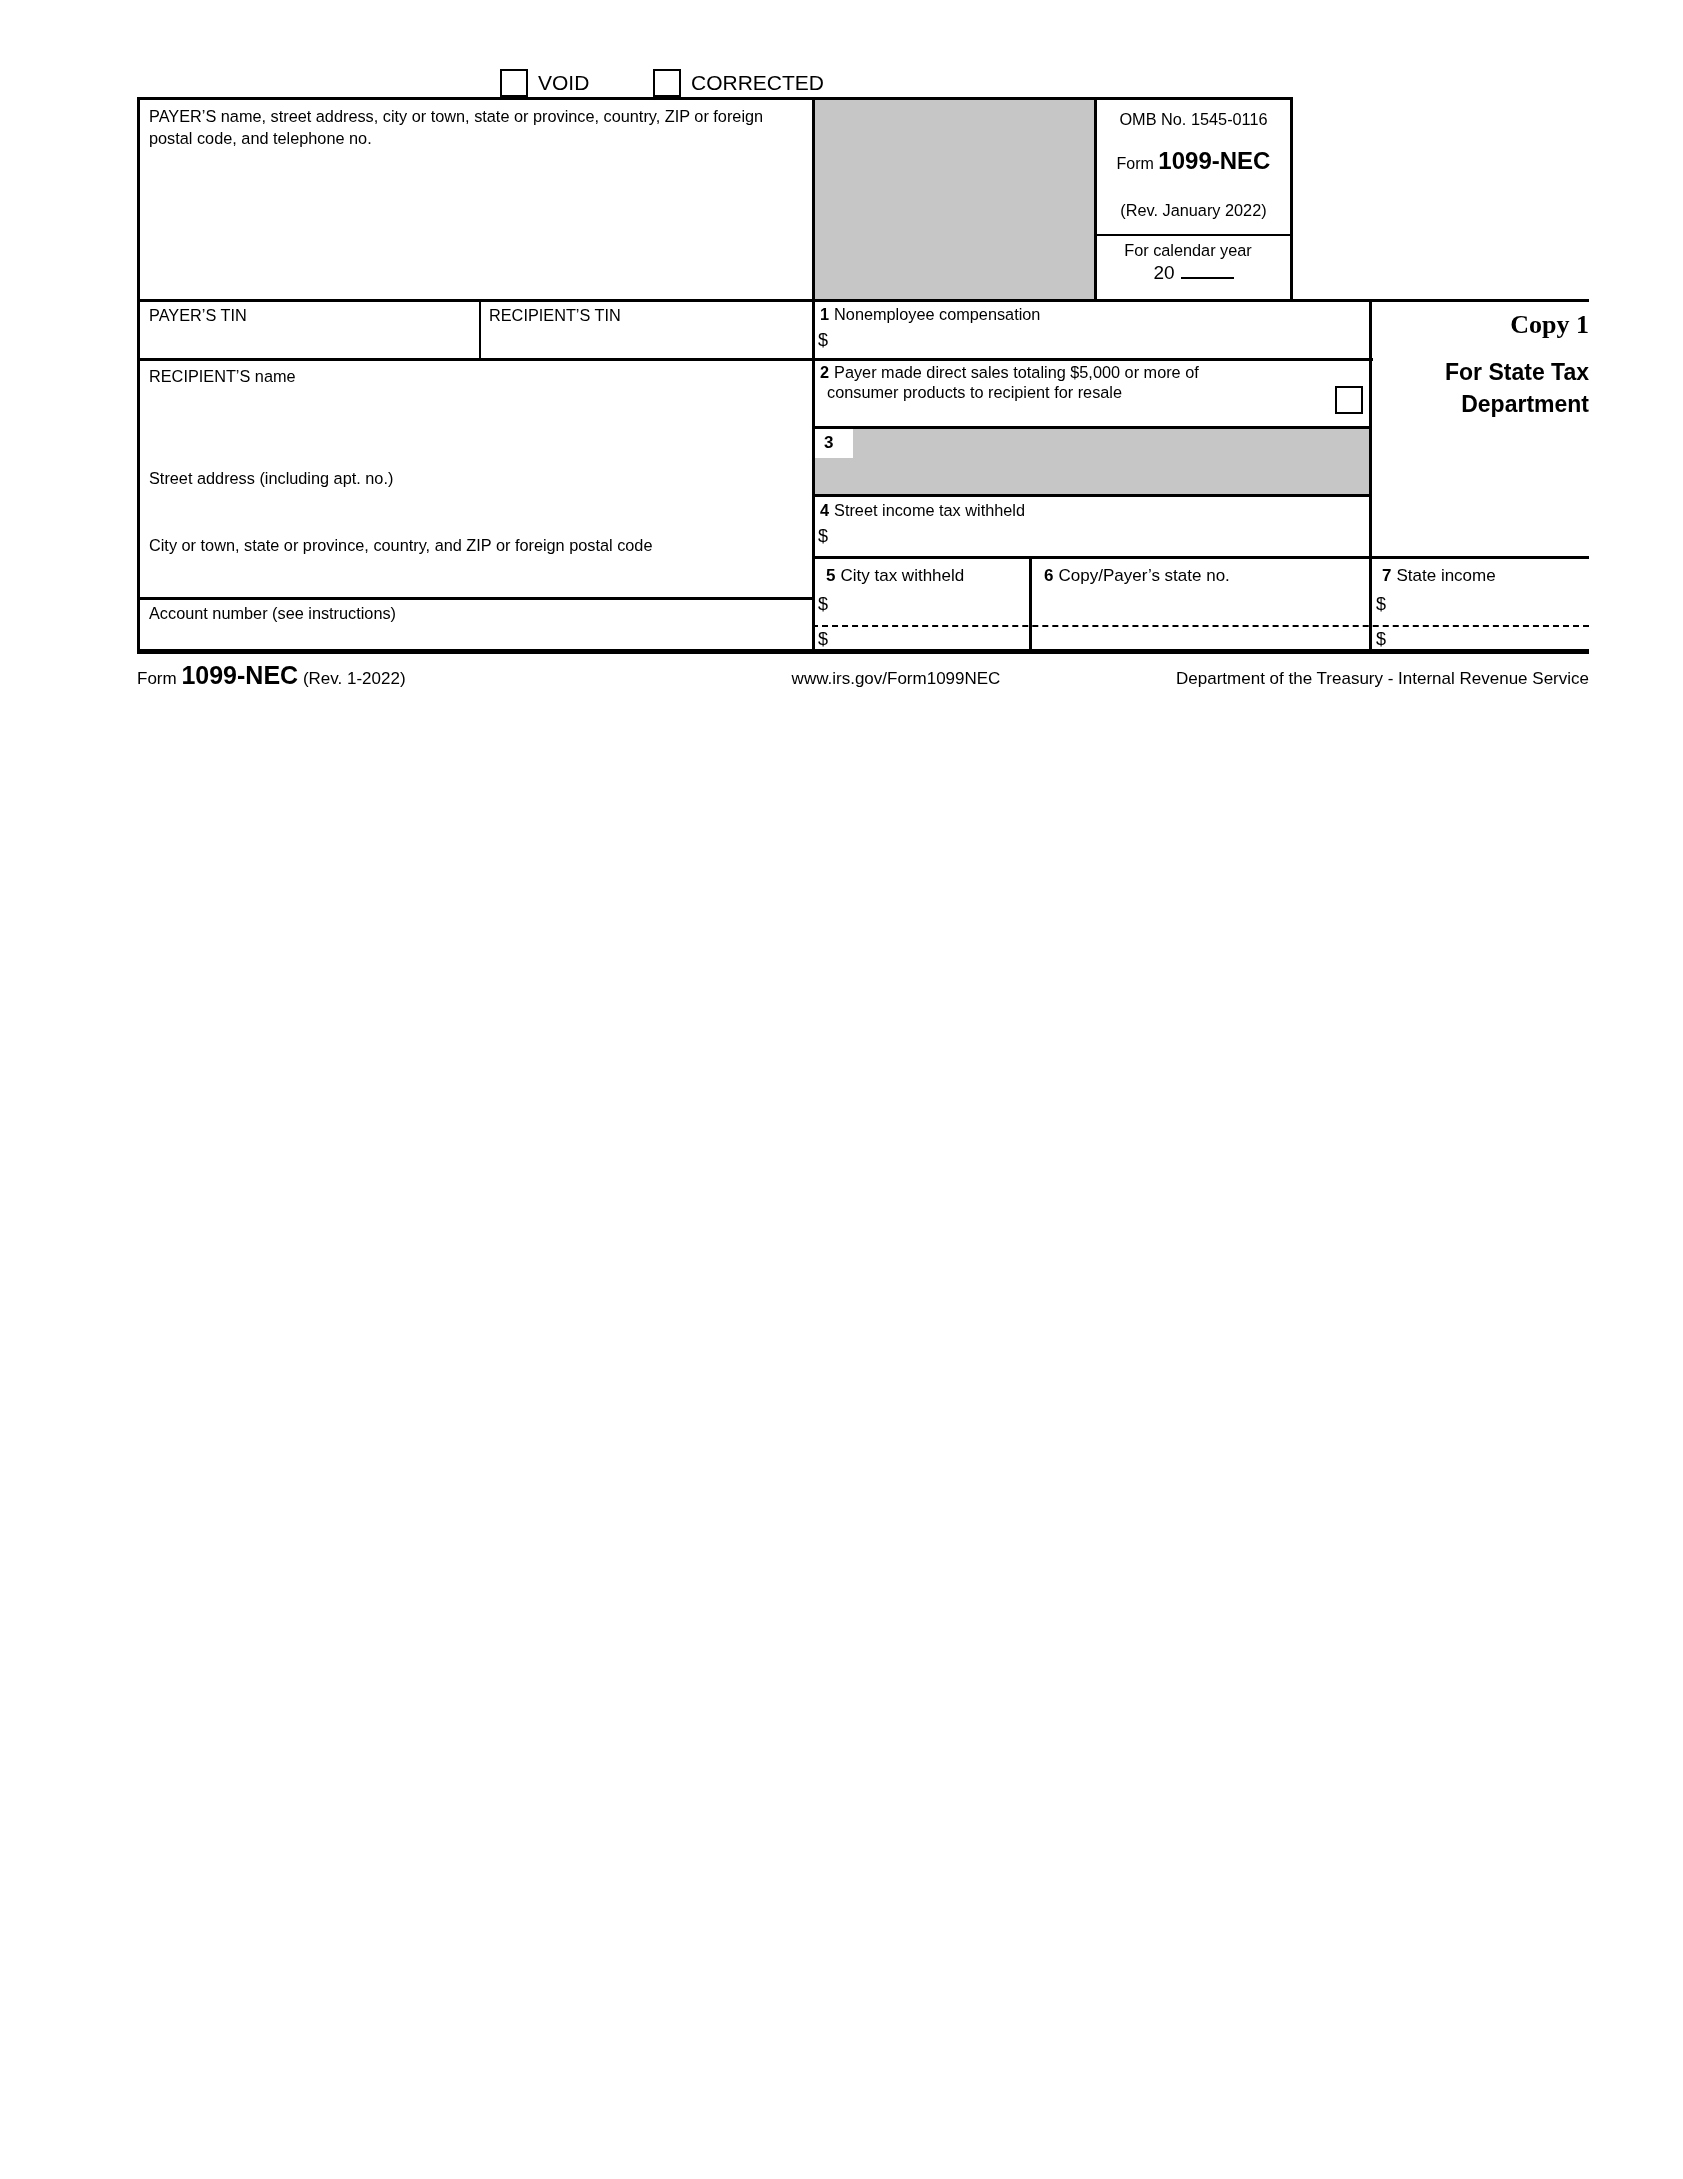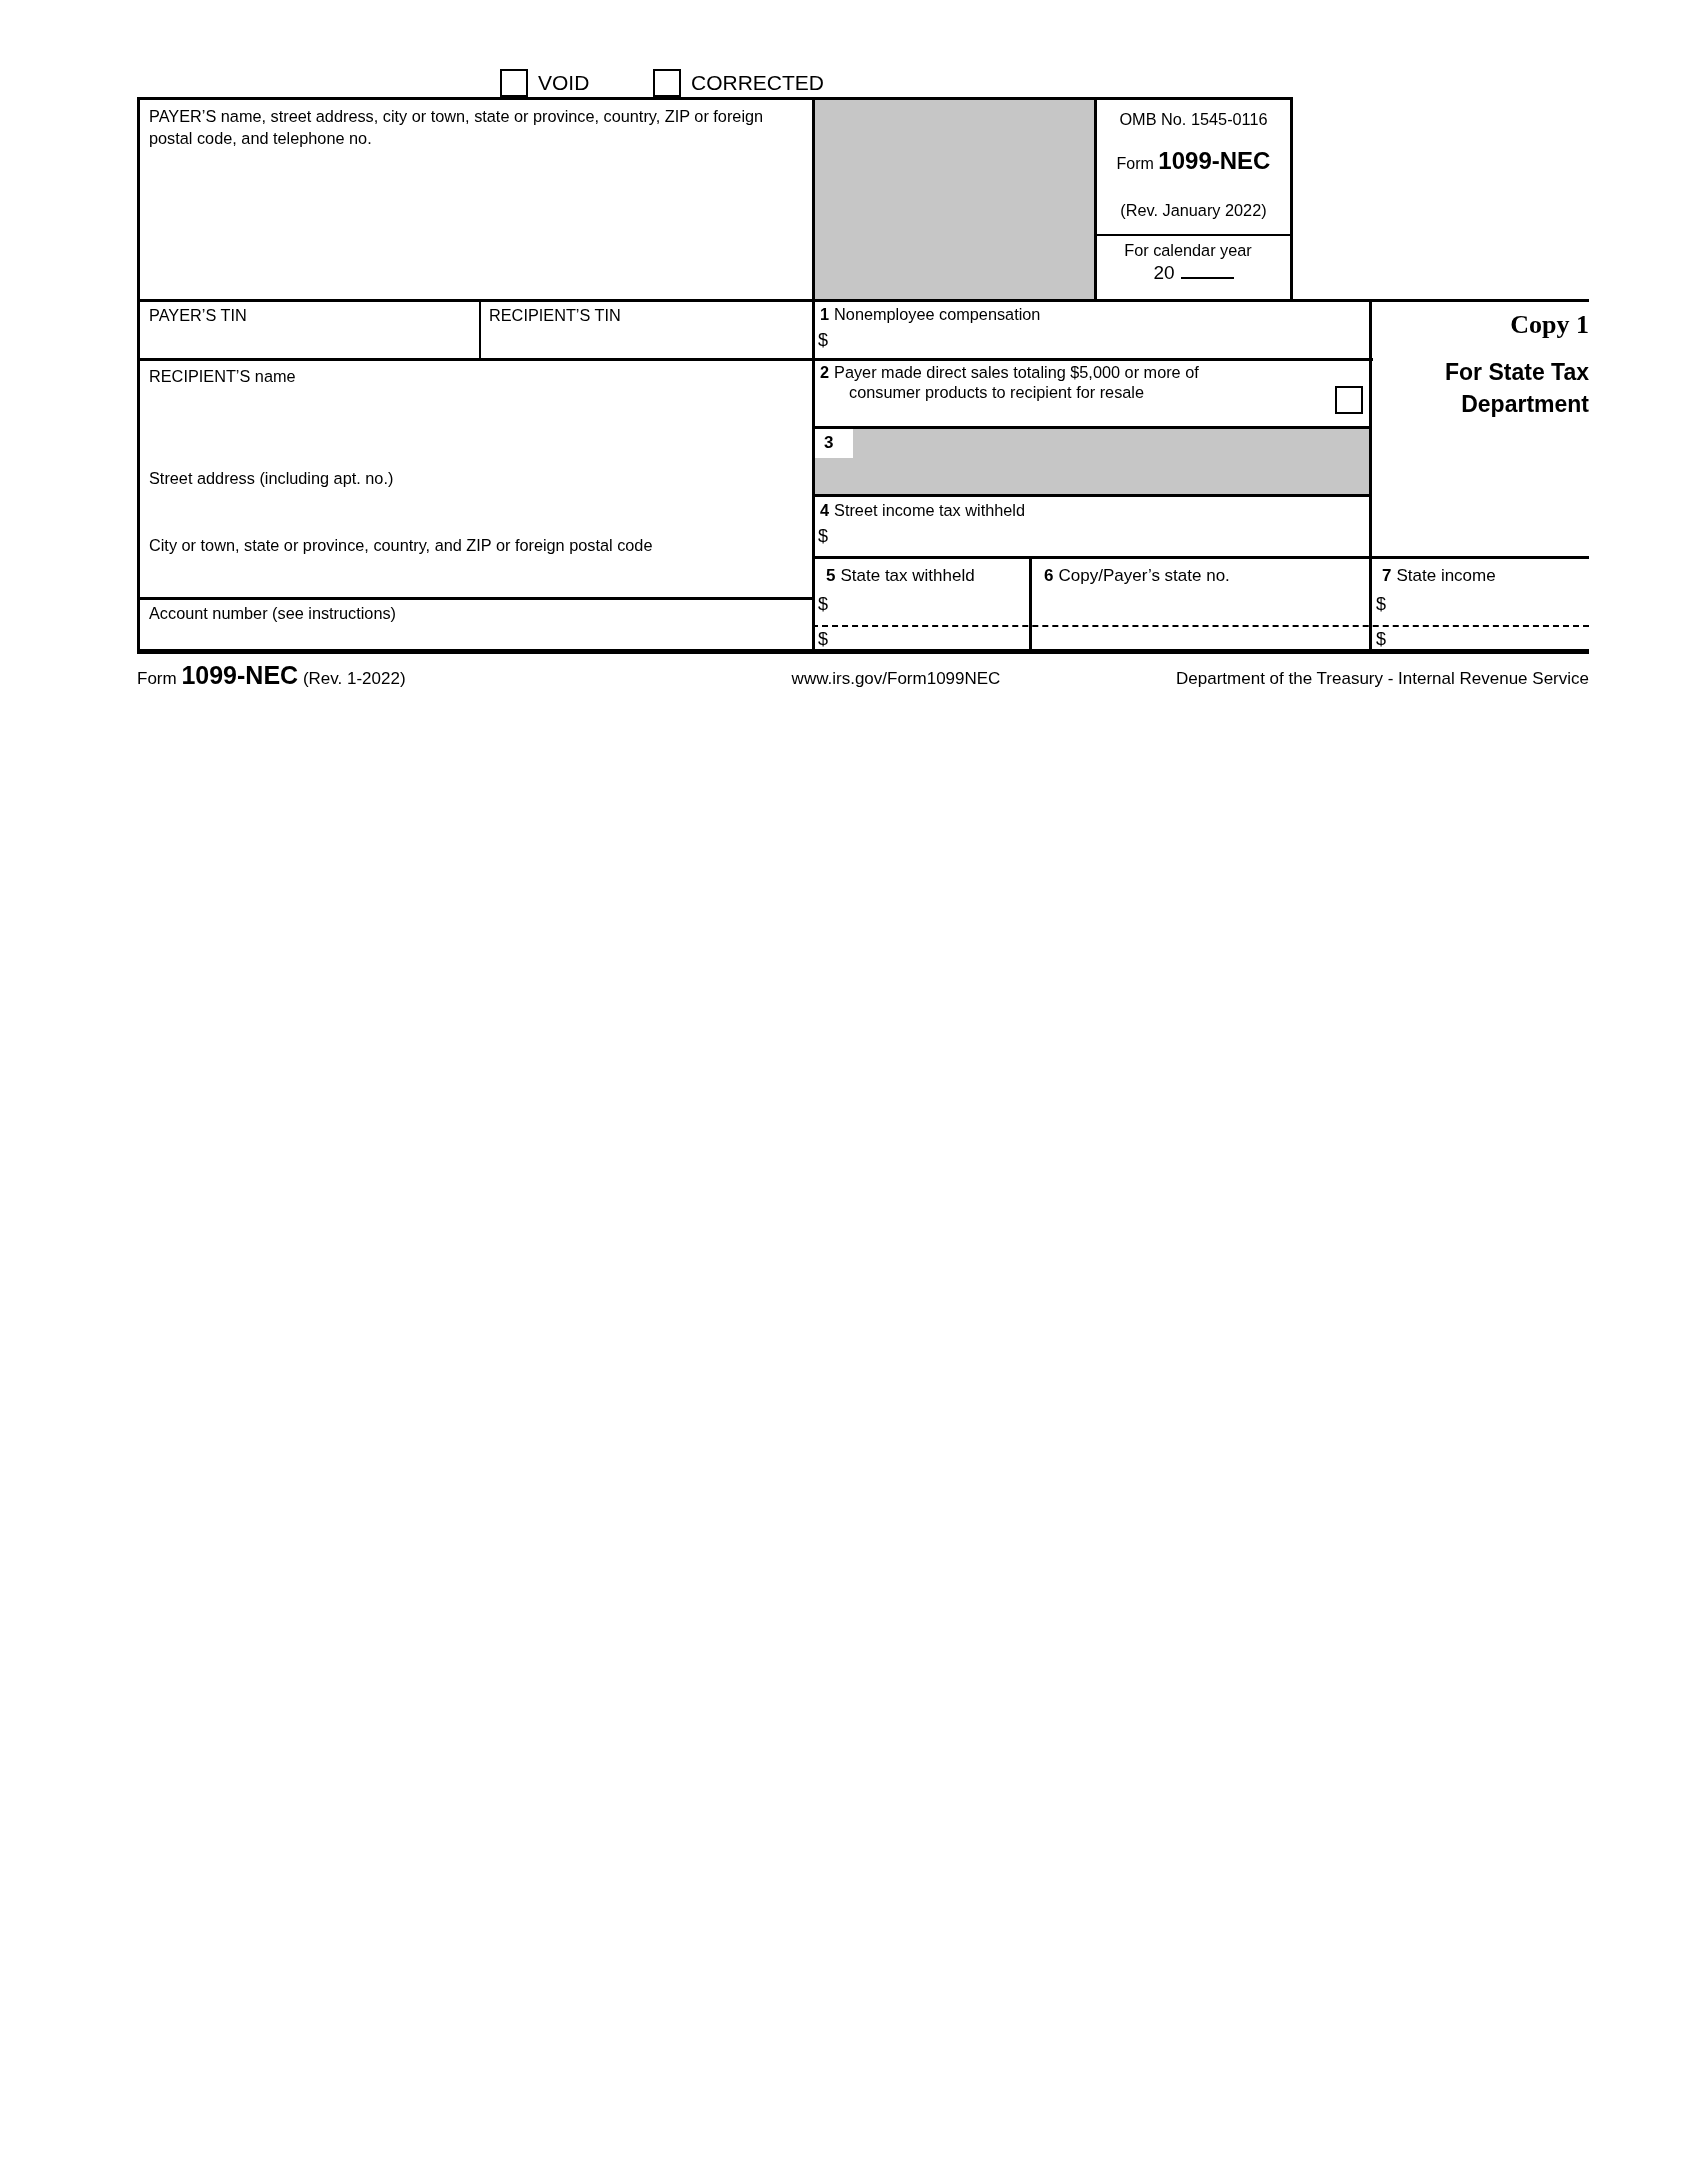--- a/index.html
+++ b/index.html
@@ -84,29 +84,29 @@
   <div class="txt copy-sub rt" style="left:1376px;top:357px;width:213px;">For State Tax</div>
   <div class="txt copy-sub rt" style="left:1376px;top:389px;width:213px;">Department</div>
 
   <div class="fill-area" style="left:140px;top:361px;width:672px;height:99px;"></div>
   <div class="txt lbl" style="left:149px;top:366px;">RECIPIENT’S name</div>
   <div class="fill-area" style="left:140px;top:462px;width:672px;height:63px;"></div>
   <div class="txt lbl" style="left:149px;top:468px;">Street address (including apt. no.)</div>
   <div class="fill-area" style="left:140px;top:528px;width:672px;height:67px;"></div>
   <div class="txt lbl" style="left:149px;top:535px;">City or town, state or province, country, and ZIP or foreign postal code</div>
 
-  <div class="txt lbl" style="left:820px;top:362px;line-height:20px;"><span class="bnum">2</span><span>Payer made direct sales totaling $5,000 or more of</span><br><span style="margin-left:29px;">consumer products to recipient for resale</span></div>
+  <div class="txt lbl" style="left:820px;top:362px;line-height:20px;"><span class="bnum">2</span><span>Payer made direct sales totaling $5,000 or more of</span><br><span style="margin-left:7px;">consumer products to recipient for resale</span></div>
   <div class="cb" style="left:1335px;top:386px;width:24px;height:24px;"></div>
 
   <div class="txt" style="left:824px;top:433px;font-size:17px;font-weight:bold;">3</div>
 
   <div class="txt lbl" style="left:820px;top:500px;"><span class="bnum">4</span><span>Street income tax withheld</span></div>
   <div class="txt dollar fill-area" style="left:818px;top:526px;width:545px;height:28px;"><span>$</span></div>
 
-  <div class="txt" style="left:826px;top:566px;font-size:17px;"><span class="bnum">5</span><span>State tax withheld</span></div>
+  <div class="txt" style="left:826px;top:566px;font-size:17px;"><span class="bnum">5</span><span>City tax withheld</span></div>
   <div class="txt dollar fill-area" style="left:818px;top:594px;width:203px;height:28px;"><span>$</span></div>
   <div class="txt dollar fill-area" style="left:818px;top:629px;width:203px;height:22px;"><span>$</span></div>
 
   <div class="txt" style="left:1044px;top:566px;font-size:17px;"><span class="bnum">6</span><span>Copy/Payer’s state no.</span></div>
   <div class="fill-area" style="left:1034px;top:592px;width:334px;height:31px;"></div>
   <div class="fill-area" style="left:1034px;top:628px;width:334px;height:21px;"></div>
 
   <div class="txt" style="left:1382px;top:566px;font-size:17px;"><span class="bnum">7</span><span>State income</span></div>
   <div class="txt dollar fill-area" style="left:1376px;top:594px;width:208px;height:28px;"><span>$</span></div>
   <div class="txt dollar fill-area" style="left:1376px;top:629px;width:208px;height:22px;"><span>$</span></div>

